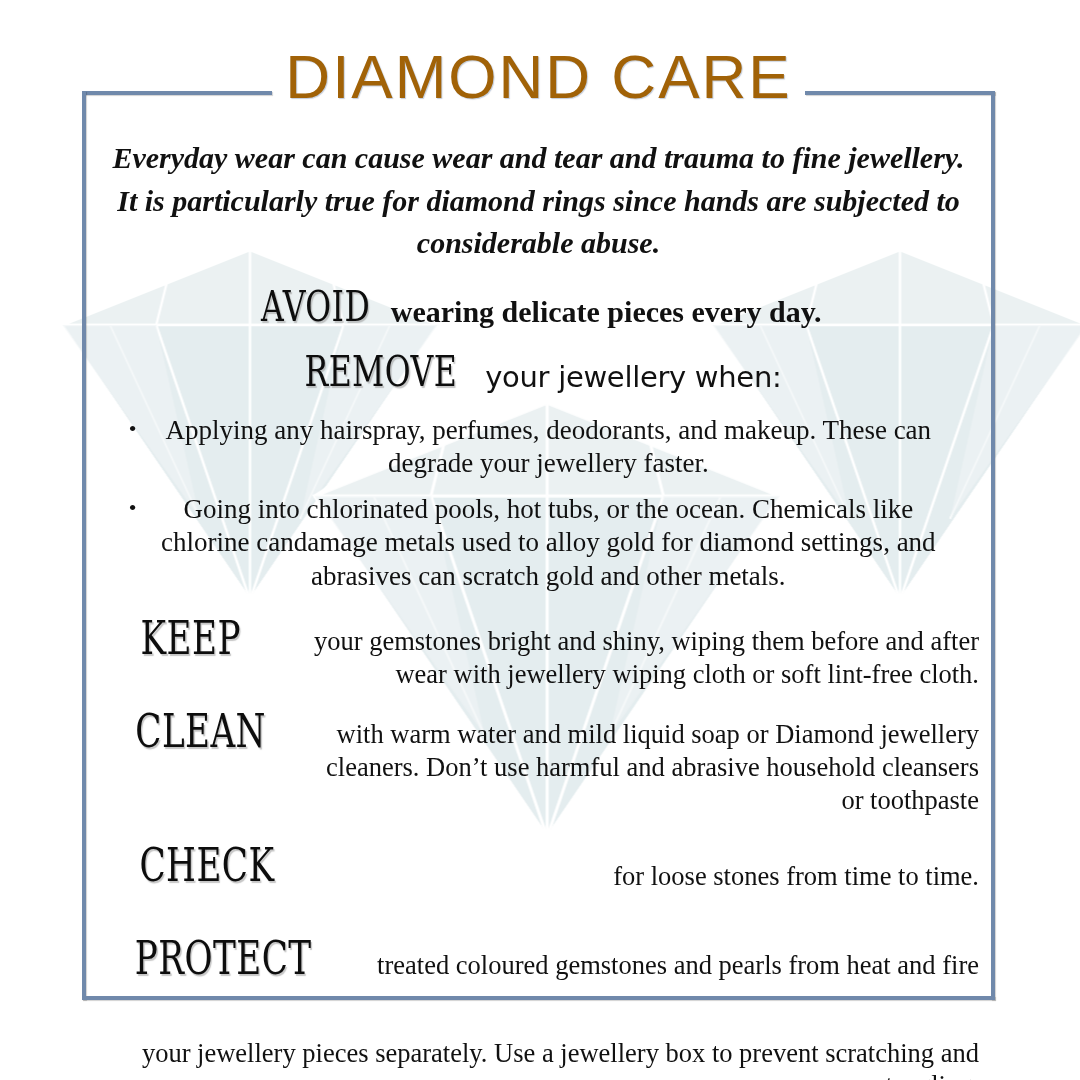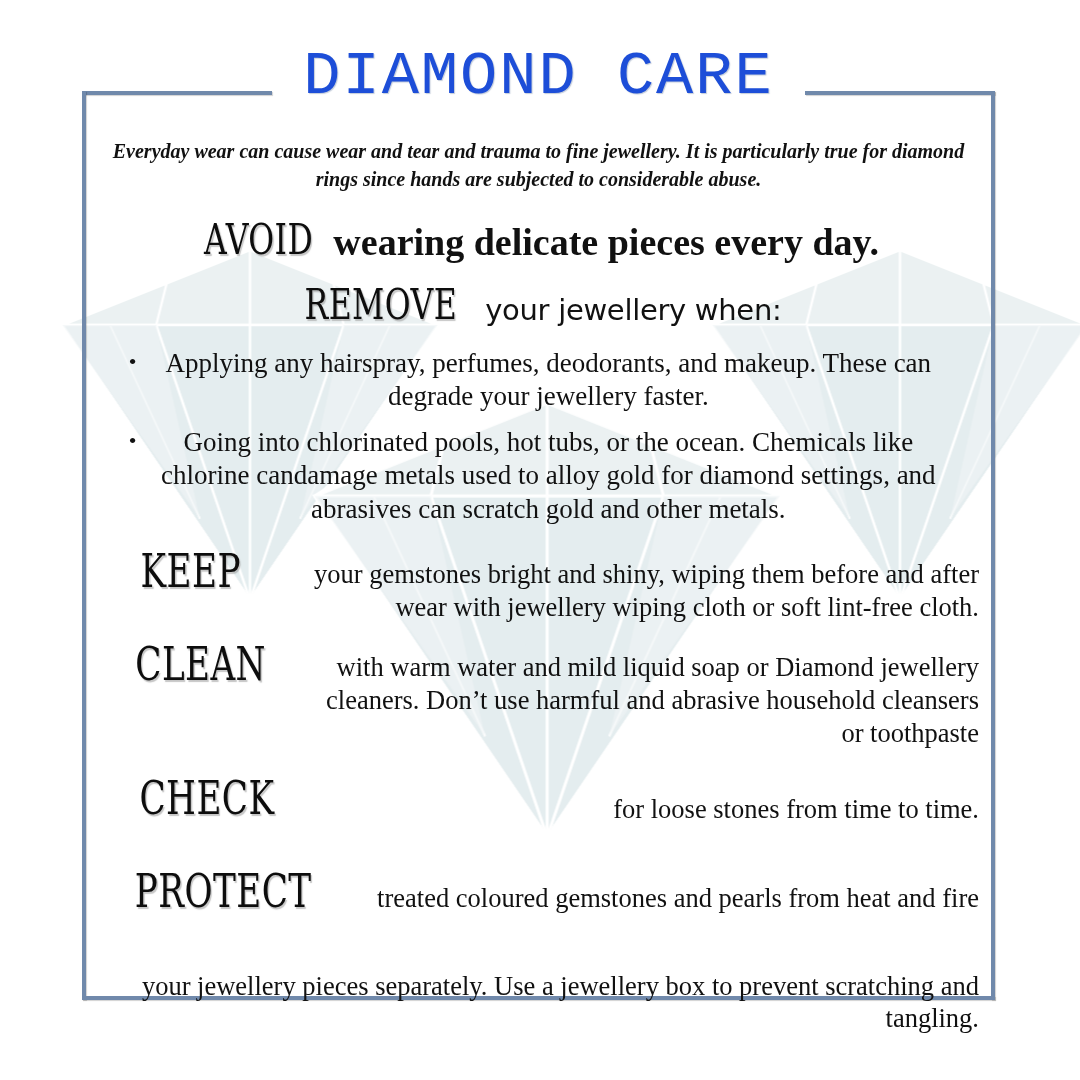--- a/index.html
+++ b/index.html
@@ -47,45 +47,45 @@
   #frame-top-left  { left: 0;   top: 0; width: 190px; height: 4px; }
   #frame-top-right { right: 0;  top: 0; width: 190px; height: 4px; }
 
   
   #title {
     position: absolute;
     left: 0;
     top: -45px;
     width: 913px;
     text-align: center;
-    font-family: Liberation Mono, monospace;
+    font-family: Liberation Sans, sans-serif;
     font-size: 62px;
     letter-spacing: 2px;
-    color: #1d4ed8;
+    color: #a16207;
     line-height: 1;
     text-shadow: 1px 1px 1px rgba(120,140,170,0.45);
     white-space: nowrap;
   }
 
   
   #content {
     position: absolute;
     left: 0;
     top: 0;
     width: 913px;
     padding: 46px 16px 0 16px;
     box-sizing: border-box;
     color: #111111;
   }
 
   #intro {
     font-family: "Liberation Serif", serif;
     font-weight: bold;
     font-style: italic;
-    font-size: 20px;
+    font-size: 30px;
     line-height: 1.42;
     text-align: center;
     margin: 0 12px;
   }
 
   
   .kw {
     font-family: "DejaVu Serif", serif;
     font-weight: 400;
     color: #0d0d0d;
@@ -98,21 +98,21 @@
 
   
   .center-line {
     text-align: center;
     white-space: nowrap;
   }
   #avoid-row { margin-top: 26px; }
   #avoid-row .kw { font-size: 35px; vertical-align: -1px; }
   #avoid-row .body {
     font-family: "Liberation Serif", serif;
-    font-size: 38px;
+    font-size: 30px;
     font-weight: bold;
     margin-left: 14px;
   }
 
   
   #remove-row { margin-top: 25px; }
   #remove-row .kw { font-size: 35px; vertical-align: -1px; }
   #remove-row .body {
     font-family: "DejaVu Sans", sans-serif;
     font-size: 29px;

